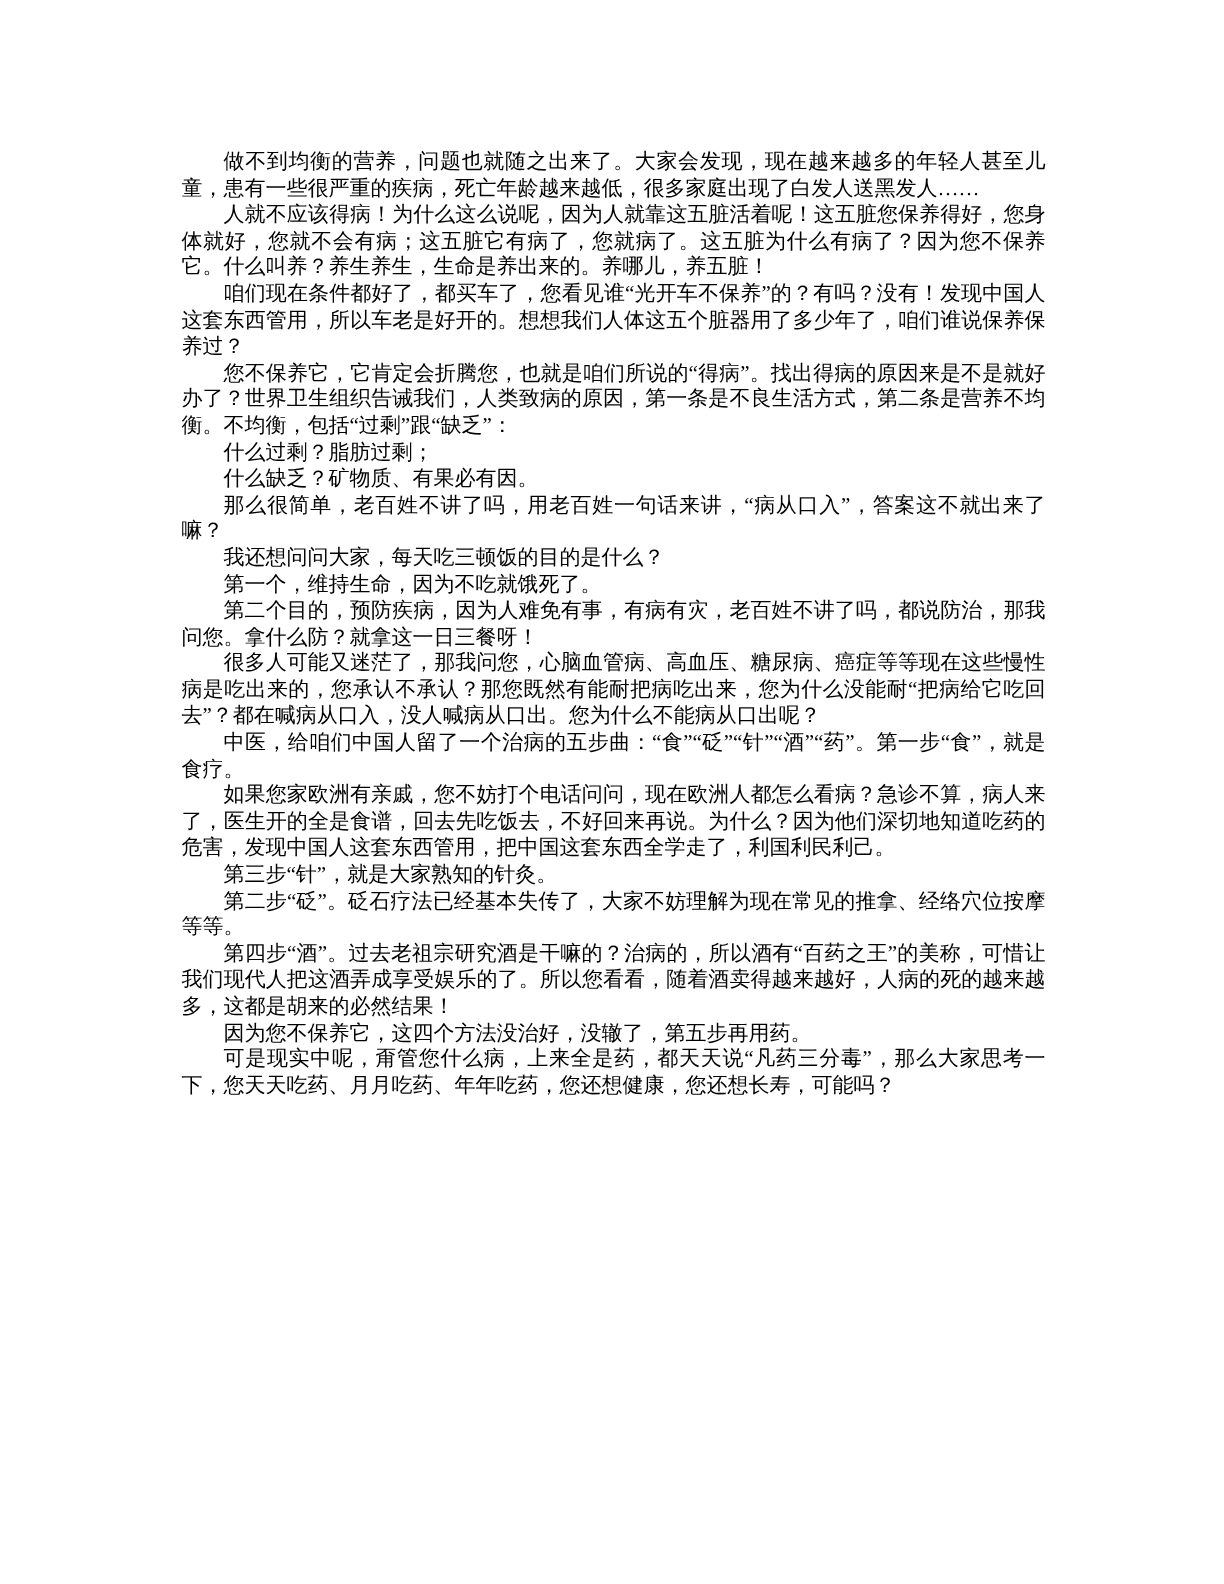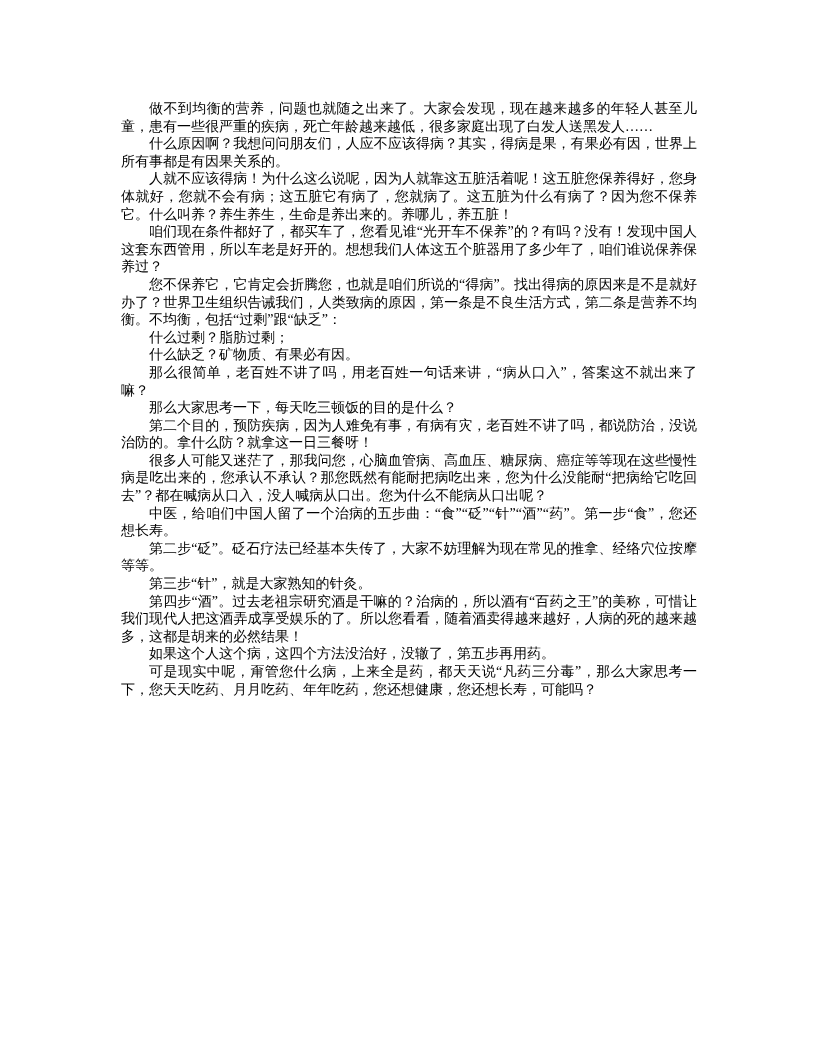--- a/index.html
+++ b/index.html
@@ -31,30 +31,31 @@
       letter-spacing: 0;
       word-break: break-all;
     }
   </style>
 </head>
 <body>
 
 <div class="page">
   <div class="text-body">
       <p class="para">做不到均衡的营养，问题也就随之出来了。大家会发现，现在越来越多的年轻人甚至儿童，患有一些很严重的疾病，死亡年龄越来越低，很多家庭出现了白发人送黑发人……</p>
-      <p class="para">什么原因啊？我想问问朋友们，人应不应该得病？其实，得病是果，有果必有因，世界上所有事都是有因果关系的。</p>
       <p class="para">人就不应该得病！为什么这么说呢，因为人就靠这五脏活着呢！这五脏您保养得好，您身体就好，您就不会有病；这五脏它有病了，您就病了。这五脏为什么有病了？因为您不保养它。什么叫养？养生养生，生命是养出来的。养哪儿，养五脏！</p>
       <p class="para">咱们现在条件都好了，都买车了，您看见谁“光开车不保养”的？有吗？没有！发现中国人这套东西管用，所以车老是好开的。想想我们人体这五个脏器用了多少年了，咱们谁说保养保养过？</p>
       <p class="para">您不保养它，它肯定会折腾您，也就是咱们所说的“得病”。找出得病的原因来是不是就好办了？世界卫生组织告诫我们，人类致病的原因，第一条是不良生活方式，第二条是营养不均衡。不均衡，包括“过剩”跟“缺乏”：</p>
       <p class="para">什么过剩？脂肪过剩；</p>
       <p class="para">什么缺乏？矿物质、有果必有因。</p>
       <p class="para">那么很简单，老百姓不讲了吗，用老百姓一句话来讲，“病从口入”，答案这不就出来了嘛？</p>
-      <p class="para">那么大家思考一下，每天吃三顿饭的目的是什么？</p>
-      <p class="para">第二个目的，预防疾病，因为人难免有事，有病有灾，老百姓不讲了吗，都说防治，没说治防的。拿什么防？就拿这一日三餐呀！</p>
+      <p class="para">我还想问问大家，每天吃三顿饭的目的是什么？</p>
+      <p class="para">第一个，维持生命，因为不吃就饿死了。</p>
+      <p class="para">第二个目的，预防疾病，因为人难免有事，有病有灾，老百姓不讲了吗，都说防治，那我问您。拿什么防？就拿这一日三餐呀！</p>
       <p class="para">很多人可能又迷茫了，那我问您，心脑血管病、高血压、糖尿病、癌症等等现在这些慢性病是吃出来的，您承认不承认？那您既然有能耐把病吃出来，您为什么没能耐“把病给它吃回去”？都在喊病从口入，没人喊病从口出。您为什么不能病从口出呢？</p>
-      <p class="para">中医，给咱们中国人留了一个治病的五步曲：“食”“砭”“针”“酒”“药”。第一步“食”，您还想长寿。</p>
+      <p class="para">中医，给咱们中国人留了一个治病的五步曲：“食”“砭”“针”“酒”“药”。第一步“食”，就是食疗。</p>
+      <p class="para">如果您家欧洲有亲戚，您不妨打个电话问问，现在欧洲人都怎么看病？急诊不算，病人来了，医生开的全是食谱，回去先吃饭去，不好回来再说。为什么？因为他们深切地知道吃药的危害，发现中国人这套东西管用，把中国这套东西全学走了，利国利民利己。</p>
+      <p class="para">第三步“针”，就是大家熟知的针灸。</p>
       <p class="para">第二步“砭”。砭石疗法已经基本失传了，大家不妨理解为现在常见的推拿、经络穴位按摩等等。</p>
-      <p class="para">第三步“针”，就是大家熟知的针灸。</p>
       <p class="para">第四步“酒”。过去老祖宗研究酒是干嘛的？治病的，所以酒有“百药之王”的美称，可惜让我们现代人把这酒弄成享受娱乐的了。所以您看看，随着酒卖得越来越好，人病的死的越来越多，这都是胡来的必然结果！</p>
-      <p class="para">如果这个人这个病，这四个方法没治好，没辙了，第五步再用药。</p>
+      <p class="para">因为您不保养它，这四个方法没治好，没辙了，第五步再用药。</p>
       <p class="para">可是现实中呢，甭管您什么病，上来全是药，都天天说“凡药三分毒”，那么大家思考一下，您天天吃药、月月吃药、年年吃药，您还想健康，您还想长寿，可能吗？</p>
     </div>
 </div>
 
 </body></html>

